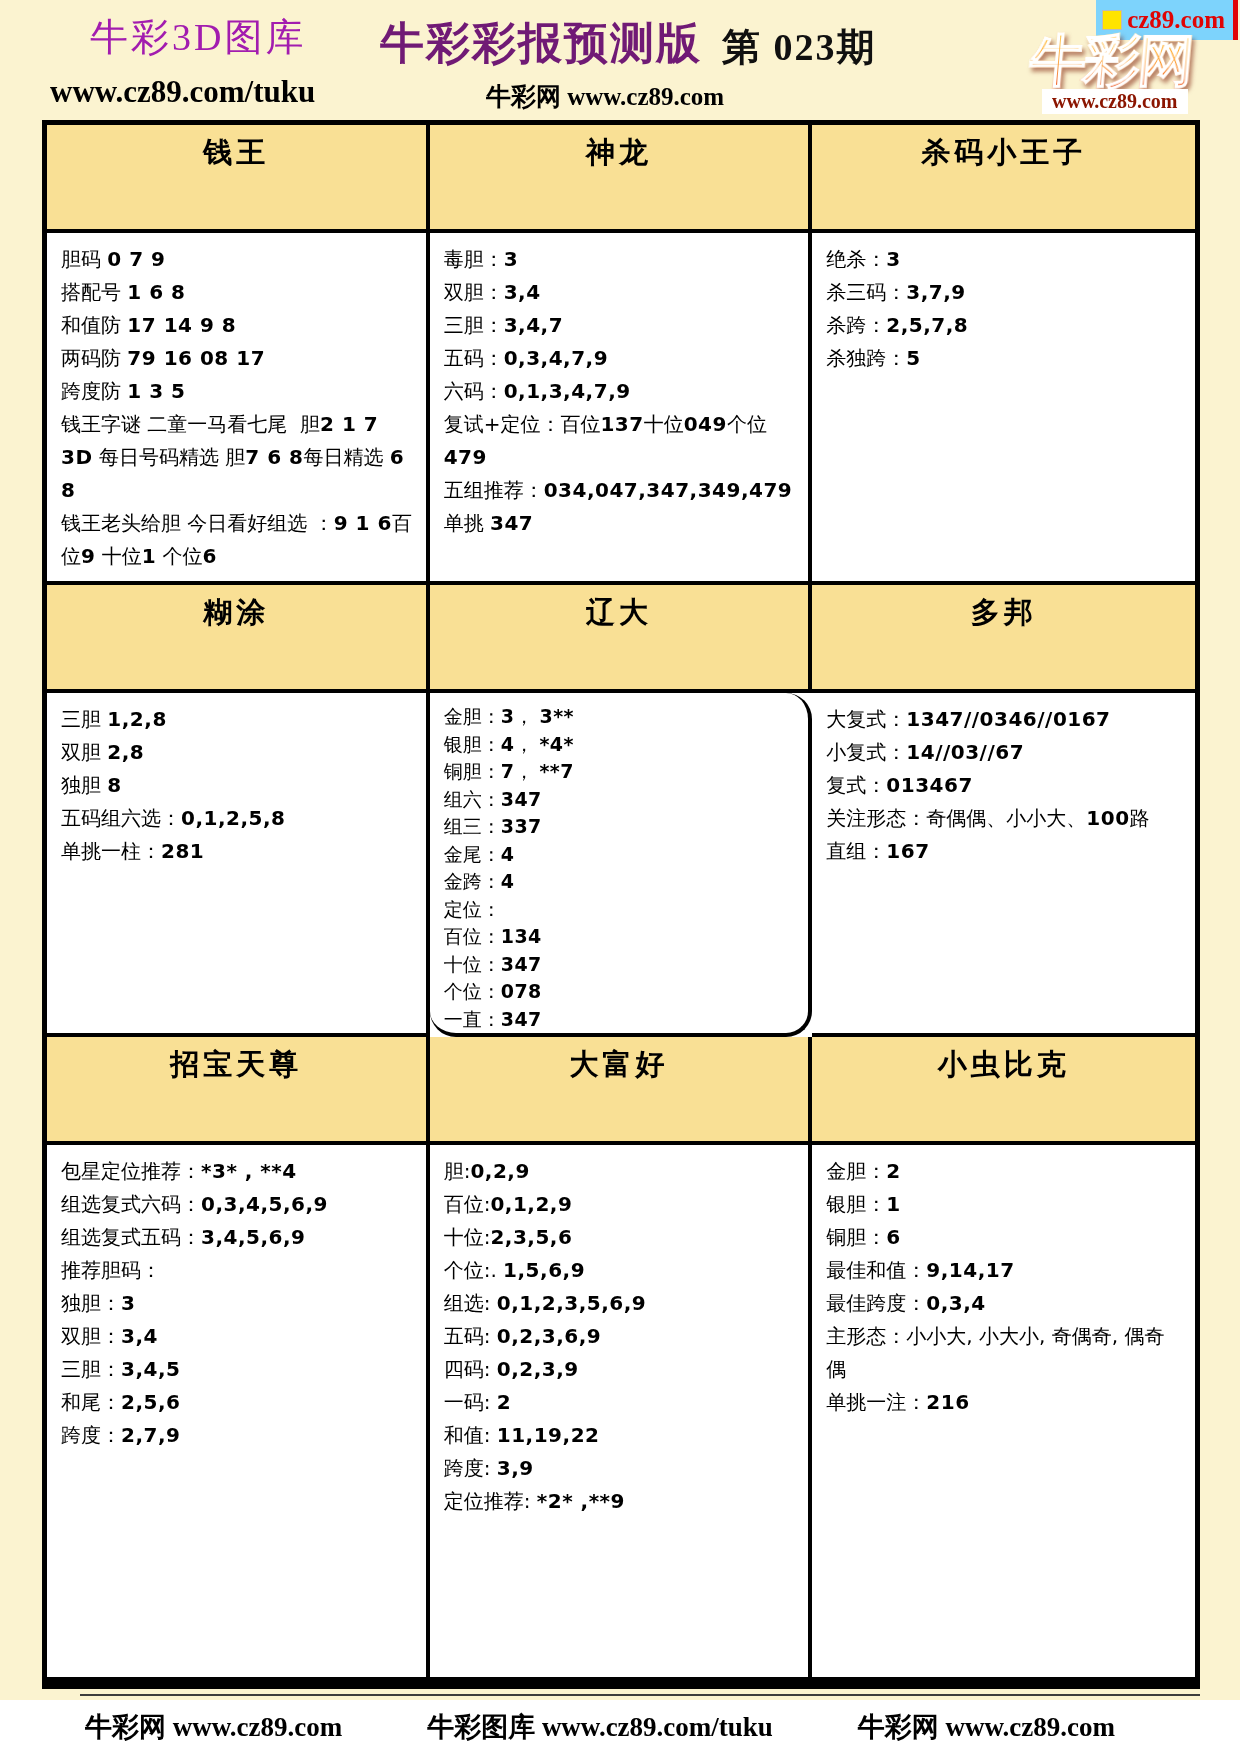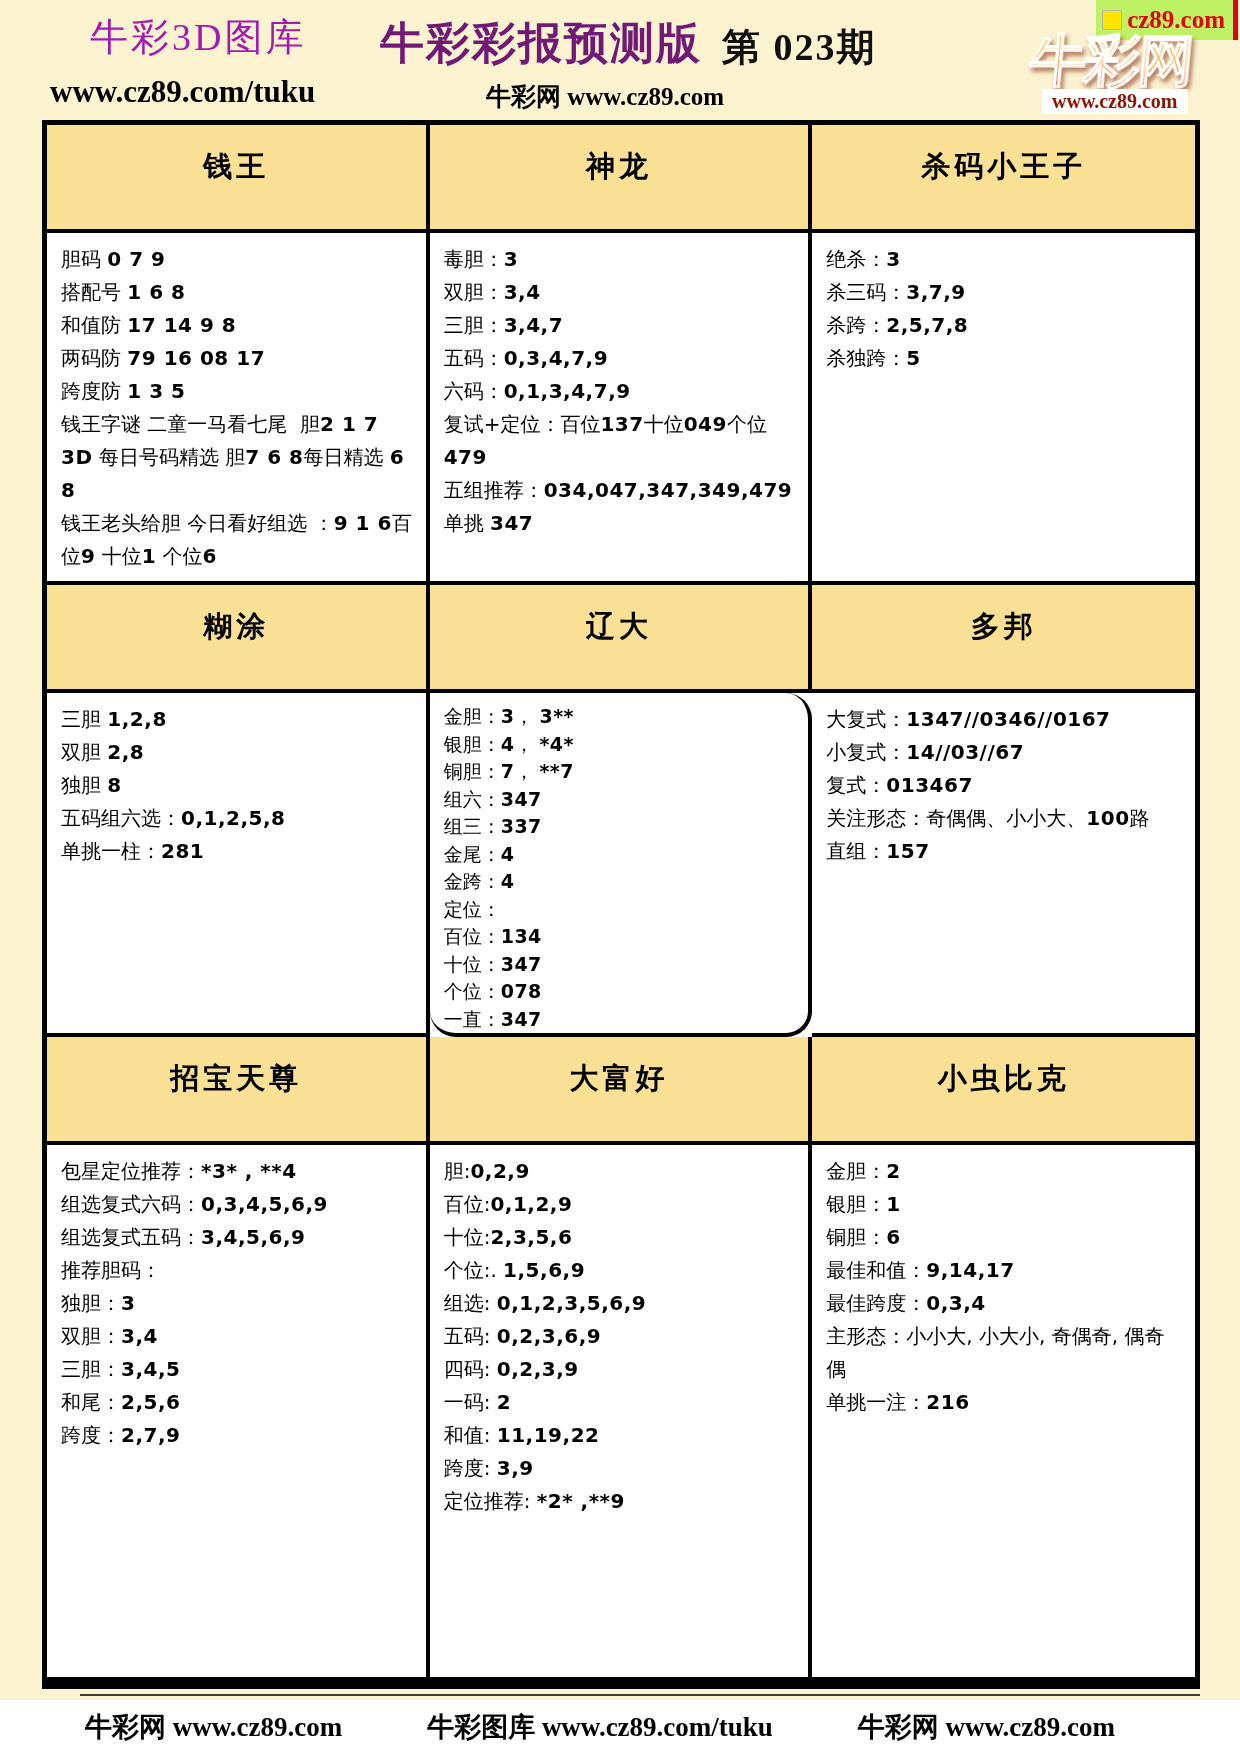--- a/index.html
+++ b/index.html
@@ -17,21 +17,21 @@
   .report-title{position:absolute;left:380px;top:14px;font-family:"Liberation Serif",serif;
     font-weight:bold;font-size:44px;color:#701a75;letter-spacing:2px;}
   .issue{position:absolute;left:722px;top:22px;font-family:"Liberation Serif",serif;
     font-weight:bold;font-size:38px;color:#101010;letter-spacing:2px;}
   .tuku-url{position:absolute;left:50px;top:74px;font-family:"Liberation Serif",serif;
     font-weight:bold;font-size:31px;color:#000;}
   .center-url{position:absolute;left:486px;top:80px;font-family:"Liberation Serif",serif;
     font-weight:bold;font-size:25px;color:#000;}
   
   .logo{position:absolute;right:2px;top:0;width:210px;height:116px;}
-  .corner-badge{position:absolute;top:0;right:0;background:#bef264;height:40px;line-height:40px;
+  .corner-badge{position:absolute;top:0;right:0;background:#7dd3fc;height:40px;line-height:40px;
     padding:0 8px 0 6px;font-family:"Liberation Serif",serif;font-weight:bold;font-size:25px;
     color:#e00404;border-right:5px solid #e00404;white-space:nowrap;}
   .corner-badge .sq{display:inline-block;width:18px;height:18px;background:#ffe400;
     border:1px solid #bbb;margin-right:5px;vertical-align:-2px;}
   .brand{position:absolute;left:2px;top:24px;font-size:56px;font-weight:900;
     letter-spacing:-2px;transform:skewX(-5deg);color:#f0791c;
     text-shadow:1px 1px 0 #fff,-1px -1px 0 #fff,1px -1px 0 #fff,-1px 1px 0 #fff,3px 4px 3px rgba(120,20,0,.55);}
   @supports (-webkit-background-clip:text){
     .brand{background:linear-gradient(180deg,#ffd24a 0%,#ff9d1e 45%,#e83a0c 90%);
       -webkit-background-clip:text;background-clip:text;color:transparent;
@@ -40,21 +40,21 @@
   }
   .brand-url{position:absolute;left:14px;bottom:2px;background:#fff;color:#8b1500;
     font-family:"Liberation Serif",serif;font-weight:bold;font-size:20px;padding:1px 10px;
     white-space:nowrap;}
   
   .board{position:absolute;left:42px;top:120px;width:1158px;box-sizing:border-box;
     border:5px solid #000;border-bottom:12px solid #000;background:#fff;
     display:grid;grid-template-columns:1fr 1fr 1fr;
     grid-template-rows:108px 352px 108px 344px 108px 532px;}
   .hd,.bd{box-sizing:border-box;}
-  .hd{background:#f9e095;border-bottom:4px solid #000;text-align:center;padding-top:22px;
+  .hd{background:#f9e095;border-bottom:4px solid #000;text-align:center;padding-top:8px;
     font-family:"Liberation Serif",serif;font-size:29px;font-weight:600;letter-spacing:4px;}
   .bd{background:#fff;padding:10px 13px 0 14px;font-size:20px;line-height:33px;}
   .bd.compact{line-height:27.5px;font-size:19px;border-radius:26px;}
   .c1,.c2{border-right:4px solid #000;}
   .bd.sep{border-bottom:4px solid #000;}
   .line span{white-space:pre-wrap;}
   .line .b{font-weight:bold;letter-spacing:.5px;}
   
   .underline{position:absolute;left:80px;top:1694px;width:1120px;height:2px;background:#3c3c3c;}
   
@@ -135,21 +135,21 @@
       <div class="line"><span>百位：</span><span class="b">134</span></div>
       <div class="line"><span>十位：</span><span class="b">347</span></div>
       <div class="line"><span>个位：</span><span class="b">078</span></div>
       <div class="line"><span>一直：</span><span class="b">347</span></div>
     </div>
   <div class="bd sep">
       <div class="line"><span>大复式：</span><span class="b">1347//0346//0167</span></div>
       <div class="line"><span>小复式：</span><span class="b">14//03//67</span></div>
       <div class="line"><span>复式：</span><span class="b">013467</span></div>
       <div class="line"><span>关注形态：奇偶偶、小小大、</span><span class="b">100</span><span>路</span></div>
-      <div class="line"><span>直组：</span><span class="b">157</span></div>
+      <div class="line"><span>直组：</span><span class="b">167</span></div>
     </div>
 
   <div class="hd c1">招宝天尊</div>
   <div class="hd c2">大富好</div>
   <div class="hd">小虫比克</div>
 
   <div class="bd c1">
       <div class="line"><span>包星定位推荐：</span><span class="b">*3* , **4</span></div>
       <div class="line"><span>组选复式六码：</span><span class="b">0,3,4,5,6,9</span></div>
       <div class="line"><span>组选复式五码：</span><span class="b">3,4,5,6,9</span></div>

